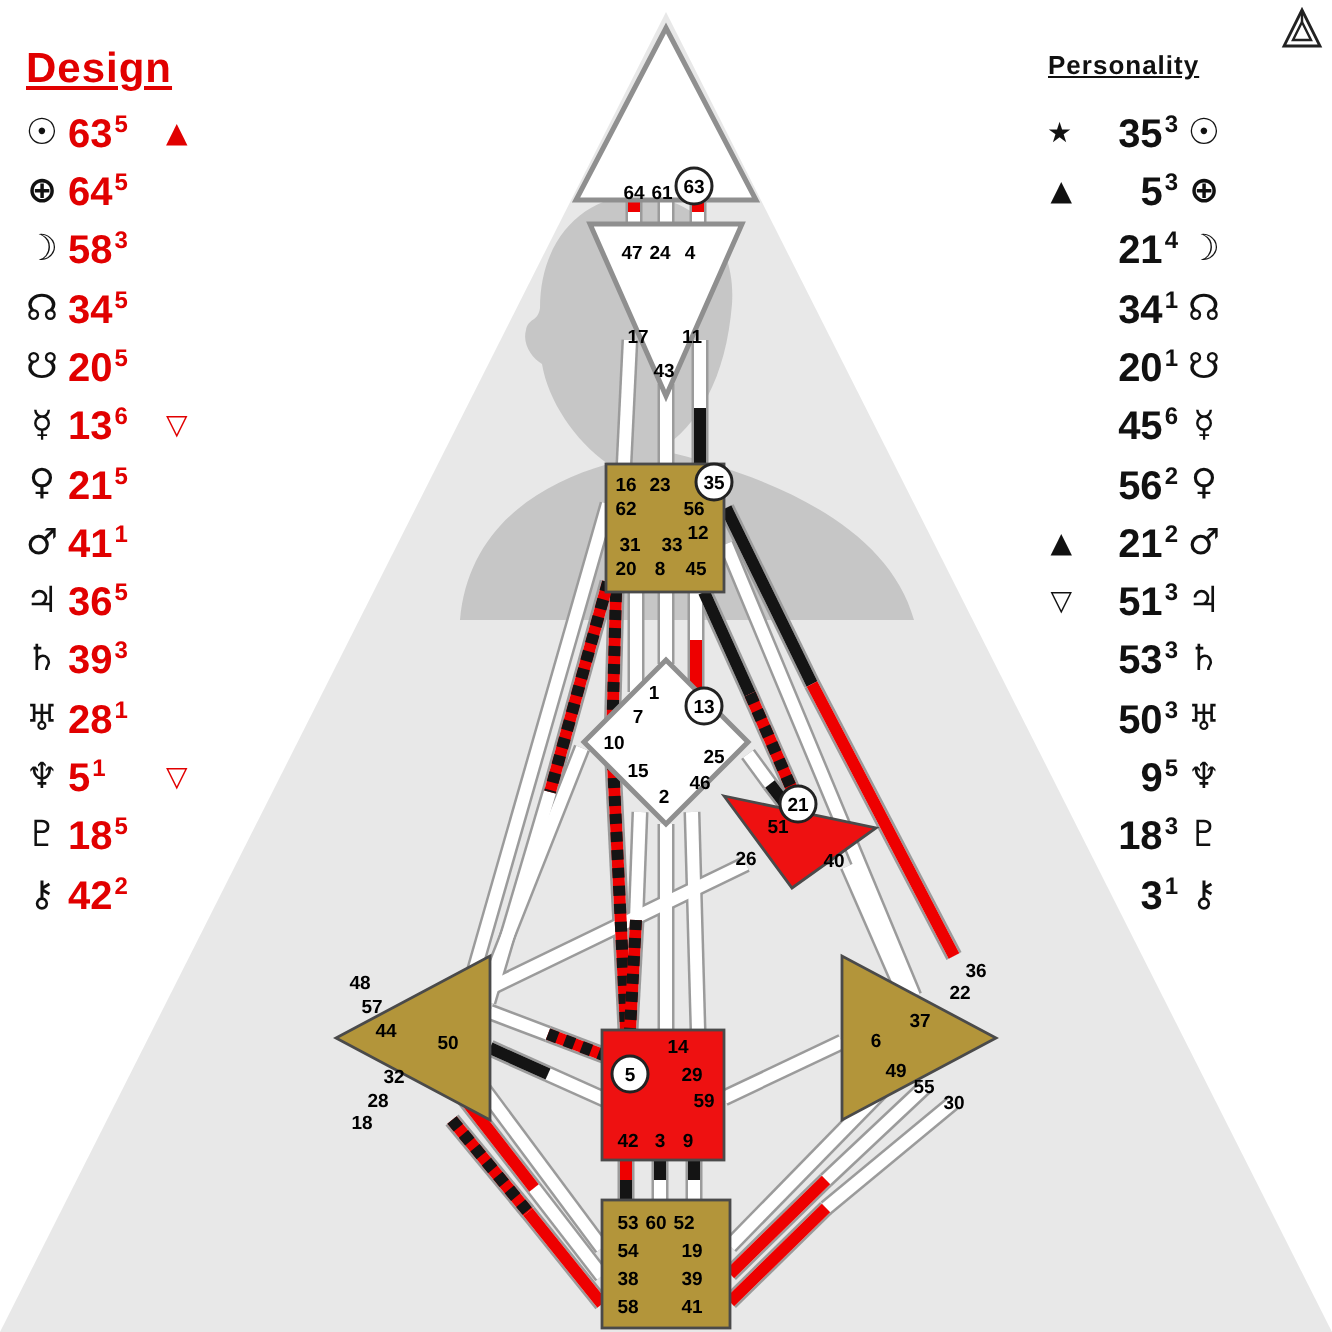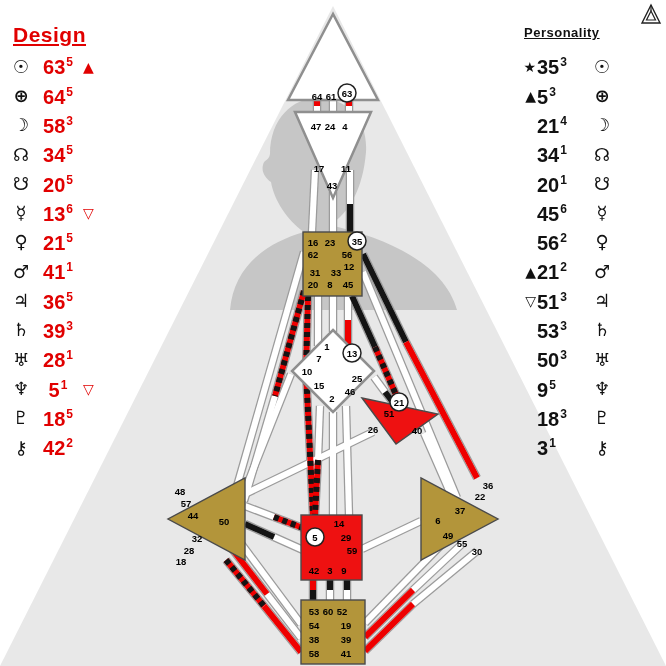--- a/index.html
+++ b/index.html
@@ -17,22 +17,22 @@
   .pers-hdr{left:524px;top:25px;font-size:13px;color:#111;}
   .panel{position:absolute;top:52px;}
   .design-panel{left:8px;width:116px;}
   .personality-panel{left:516px;width:128px;}
   .prow{display:flex;align-items:center;height:29.3px;font-weight:bold;}
   .glyph{
     font-family:"DejaVu Sans",sans-serif;
     font-size:18px;color:#111;width:26px;text-align:center;line-height:1;
   }
   .num{font-size:20px;line-height:1;}
-  .design-panel .num{width:48px;text-align:center;color:var(--design_red);}
-  .personality-panel .num{width:52px;text-align:left;color:#111;}
+  .design-panel .num{width:48px;text-align:left;color:var(--design_red);}
+  .personality-panel .num{width:52px;text-align:right;color:#111;}
   .sup{font-size:12px;vertical-align:super;margin-left:1px;}
   .mark{
     font-family:"DejaVu Sans",sans-serif;
     font-size:14px;width:20px;line-height:1;
   }
   .design-panel .mark{color:var(--design_red);text-align:left;margin-left:1px;}
   .personality-panel .mark{color:#111;text-align:right;margin-right:1px;}
   .logo{position:absolute;right:3px;top:2px;}
 </style>
 </head>

